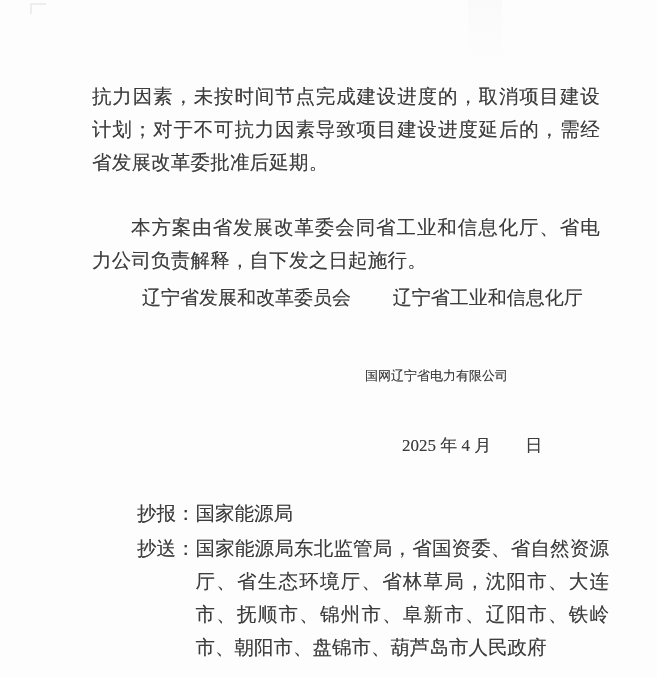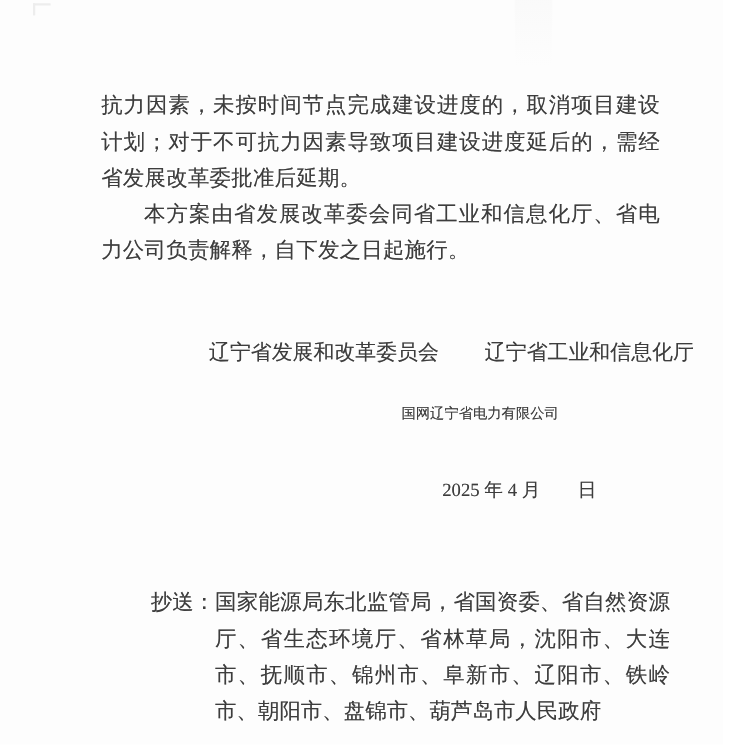--- a/index.html
+++ b/index.html
@@ -42,30 +42,29 @@
     top: 80px;
     width: 508px;
     font-size: 19.5px;
     line-height: 33px;
     text-align: justify;
     text-justify: inter-character;
     letter-spacing: 0.2px;
     text-shadow: 0 0 0.6px rgba(70,70,70,0.55);
   }
   .para { margin: 0; }
-  .para.indent { text-indent: 2em; }
+  .para.indent { text-indent: 2em; margin-top: 32px; }
   .sig-row {
     position: absolute;
     left: 142px;
-    top: 308px;
+    top: 285px;
     font-size: 19px;
     line-height: 26px;
     white-space: nowrap;
     text-shadow: 0 0 0.6px rgba(70,70,70,0.55);
-    margin-left: 48px;
   }
   .sig-row .org-right { margin-left: 37px; }
   .sig-bottom {
     position: absolute;
     left: 365px;
     top: 363px;
     font-size: 13px;
     line-height: 26px;
     white-space: nowrap;
     text-shadow: 0 0 0.6px rgba(70,70,70,0.55);
@@ -111,19 +110,23 @@
 
   <div class="sig-row">
     <span class="org-left">辽宁省发展和改革委员会</span>
     <span class="org-right">辽宁省工业和信息化厅</span>
   </div>
 
   <div class="sig-bottom">国网辽宁省电力有限公司</div>
 
   <div class="date-line">2025 年 4 月　　日</div>
 
+  <div class="copy-line copy-report">
+    <span class="copy-label">抄报：</span>
+    <span class="copy-content">国家能源局</span>
+  </div>
 
   <div class="copy-line copy-send">
     <span class="copy-label">抄送：</span>
     <span class="copy-content">国家能源局东北监管局，省国资委、省自然资源厅、省生态环境厅、省林草局，沈阳市、大连市、抚顺市、锦州市、阜新市、辽阳市、铁岭市、朝阳市、盘锦市、葫芦岛市人民政府</span>
   </div>
 
 </div>
 
 </body></html>

